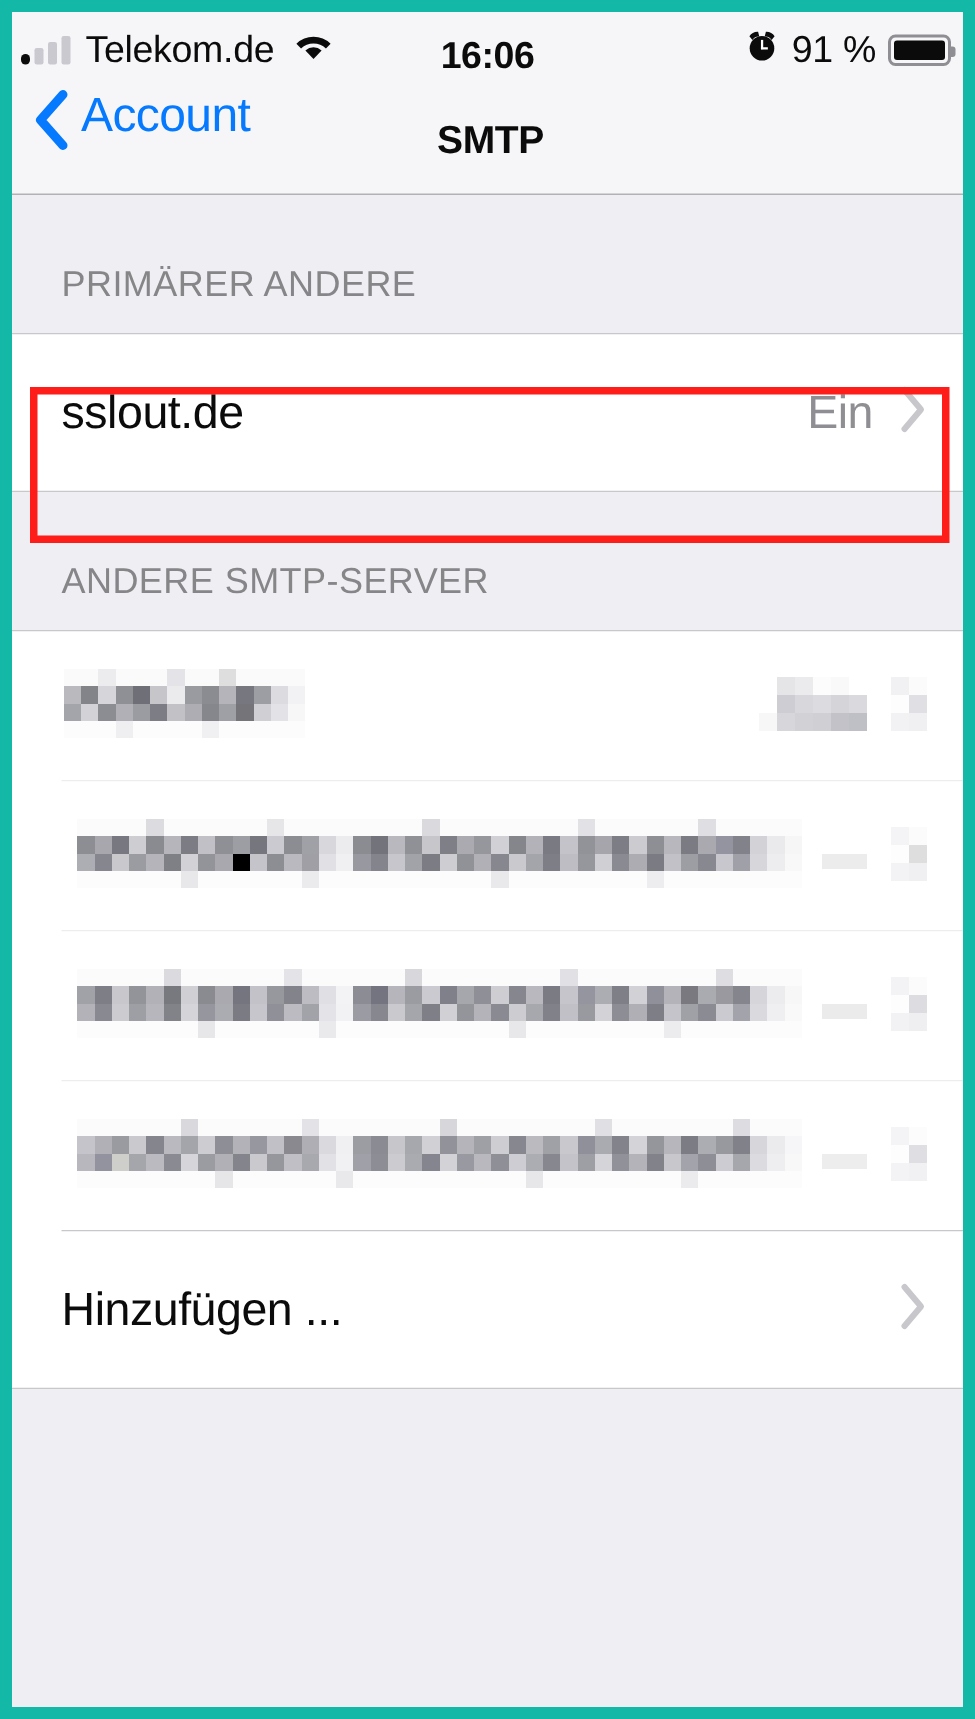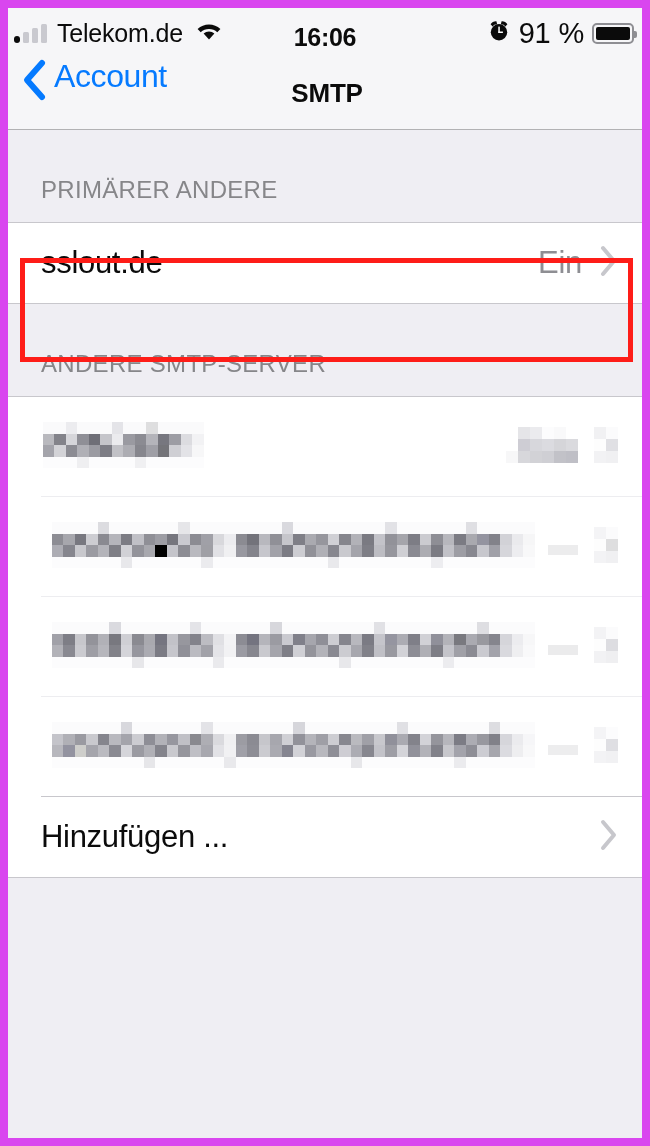--- a/index.html
+++ b/index.html
@@ -14,21 +14,21 @@
     font-family: "Liberation Sans", sans-serif;
     -webkit-font-smoothing: antialiased;
   }
 
   
   #device {
     position: absolute;
     left: 0; top: 0;
     width: 650px;
     height: 1146px;
-    background: #d946ef;
+    background: #14b8a6;
     box-sizing: border-box;
   }
   #screen {
     position: absolute;
     left: 8px;
     top: 8px;
     width: 634px;
     height: 1130px;
     background: #efeef3;
     overflow: hidden;
@@ -90,21 +90,21 @@
   .sb-right {
     position: absolute;
     right: 8px;
     top: 0;
     height: 50px;
     display: flex;
     align-items: center;
     gap: 8px;
   }
   .battery-pct {
-    font-size: 29px;
+    font-size: 25px;
     color: #0b0b0b;
     letter-spacing: -0.2px;
   }
   .battery {
     position: relative;
     width: 42px;
     height: 21px;
     border: 2px solid #8e8e93;
     border-radius: 5px;
     box-sizing: border-box;
@@ -179,21 +179,21 @@
     display: flex;
     align-items: flex-end;
     box-sizing: border-box;
   }
   .sh-primary   { height: 92px; padding-bottom: 18px; }
   .sh-other     { height: 92px; padding-bottom: 18px; }
 
   .cell {
     position: relative;
     background: #ffffff;
-    height: 80px;
+    height: 104px;
     display: flex;
     align-items: center;
     box-sizing: border-box;
     padding: 0 24px 0 33px;
     cursor: pointer;
   }
   .cell .title {
     font-size: 31px;
     color: #0b0b0b;
     letter-spacing: -0.3px;

